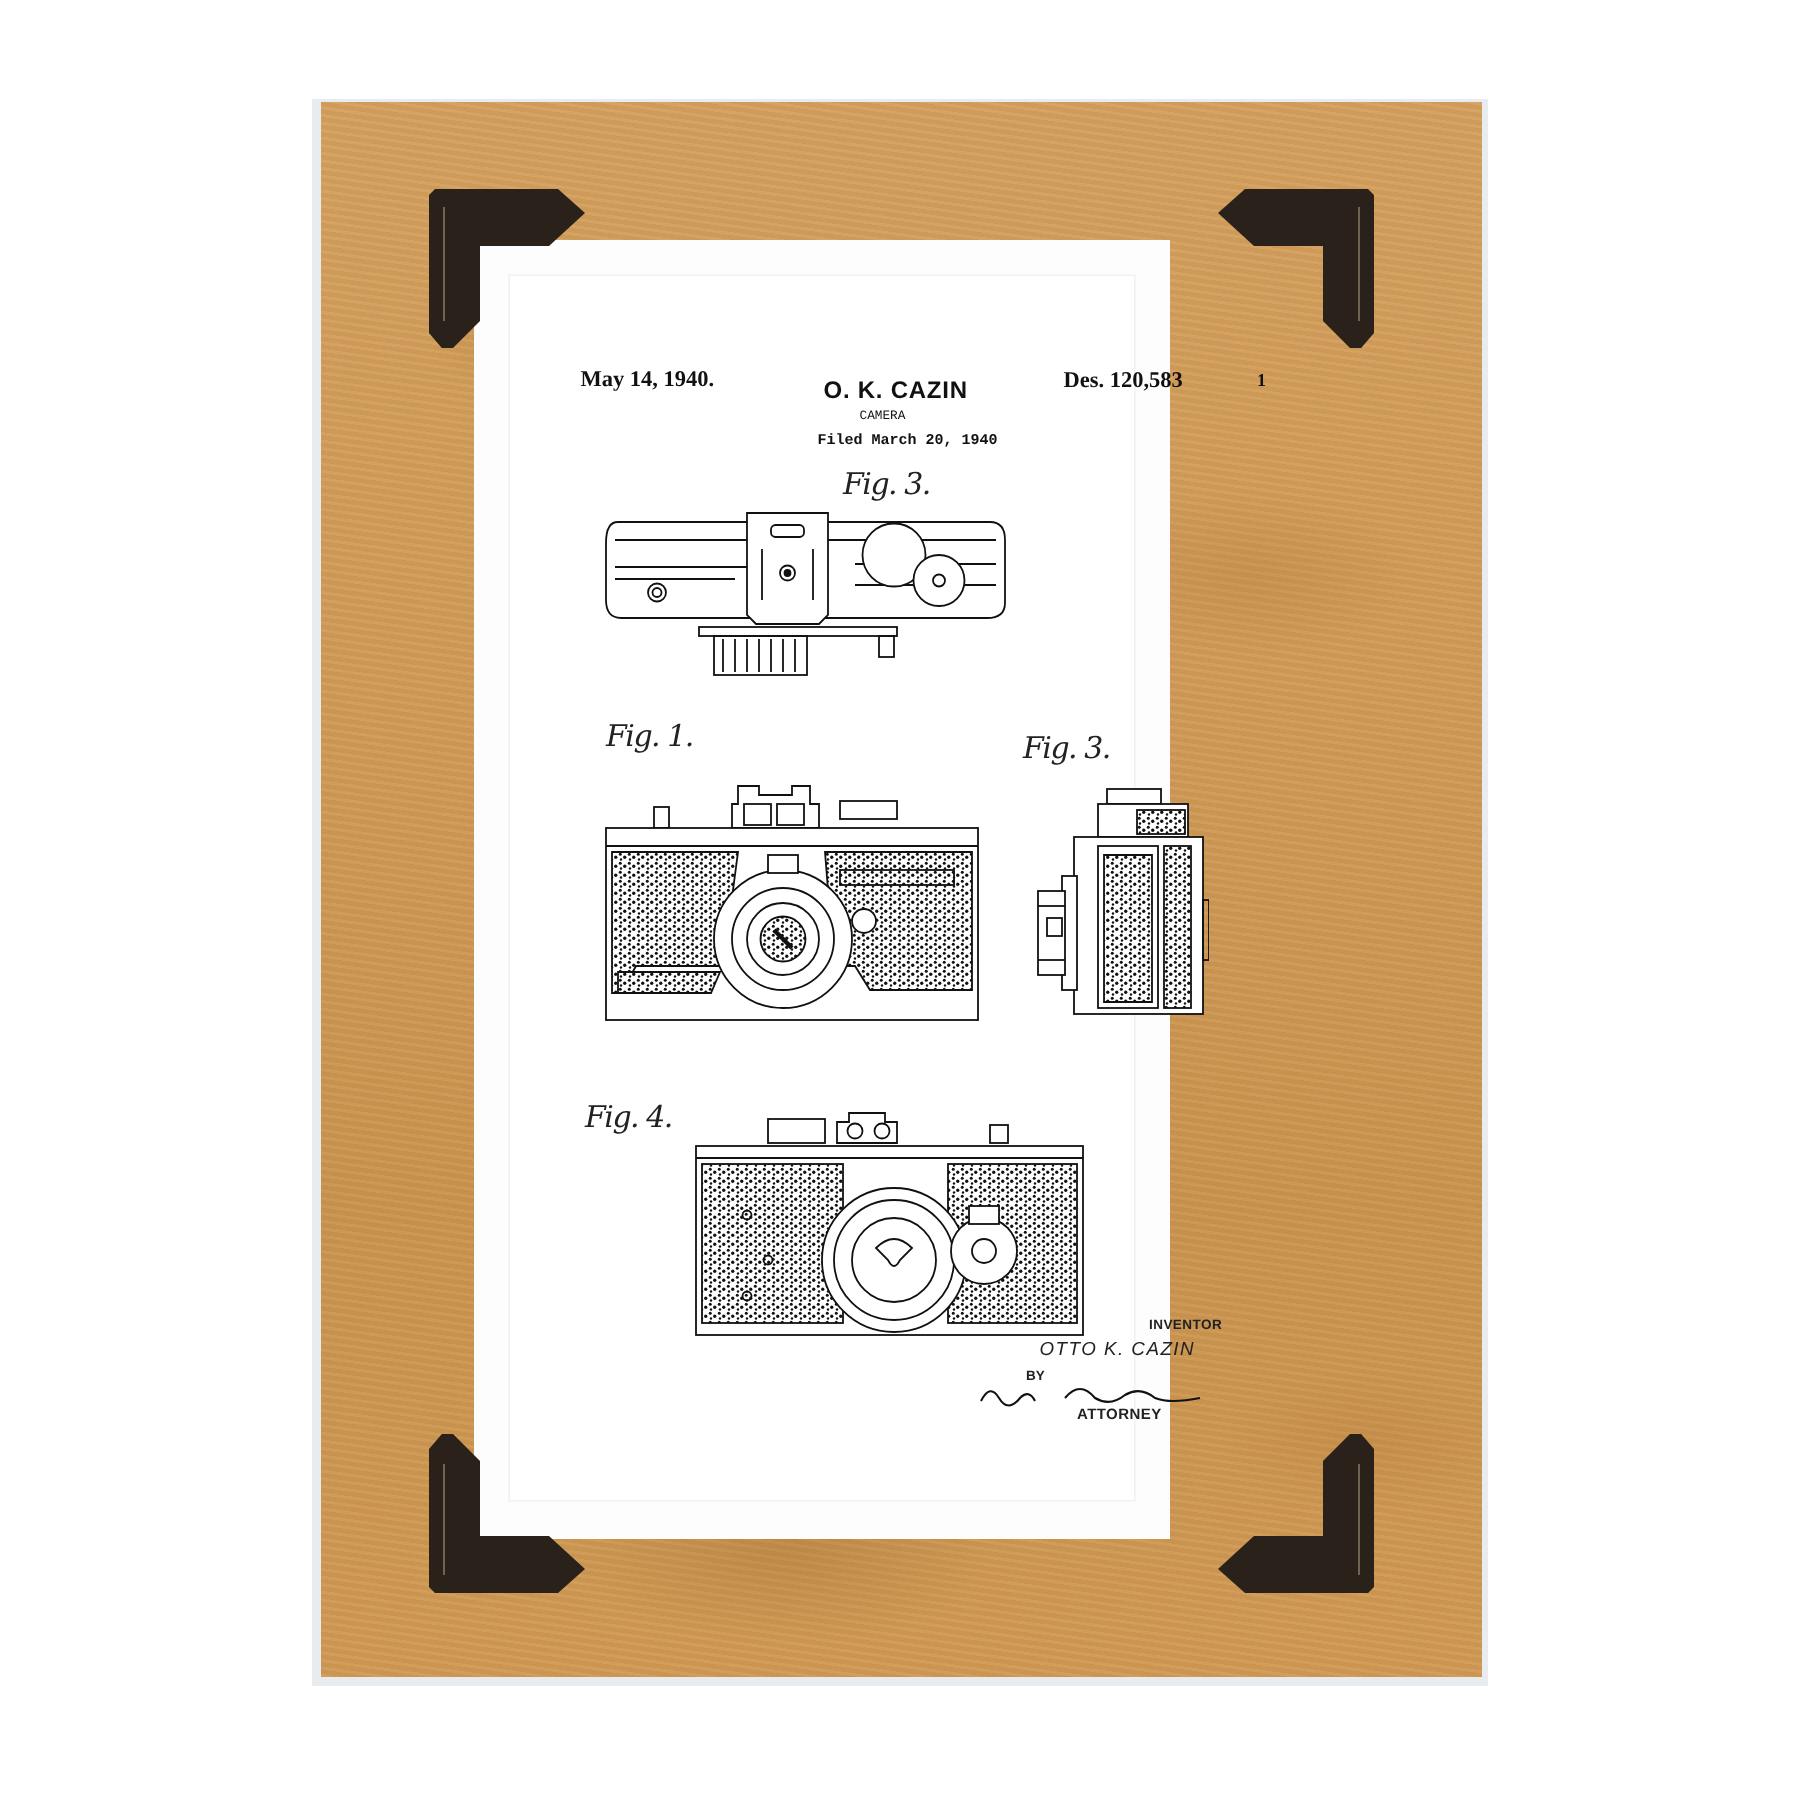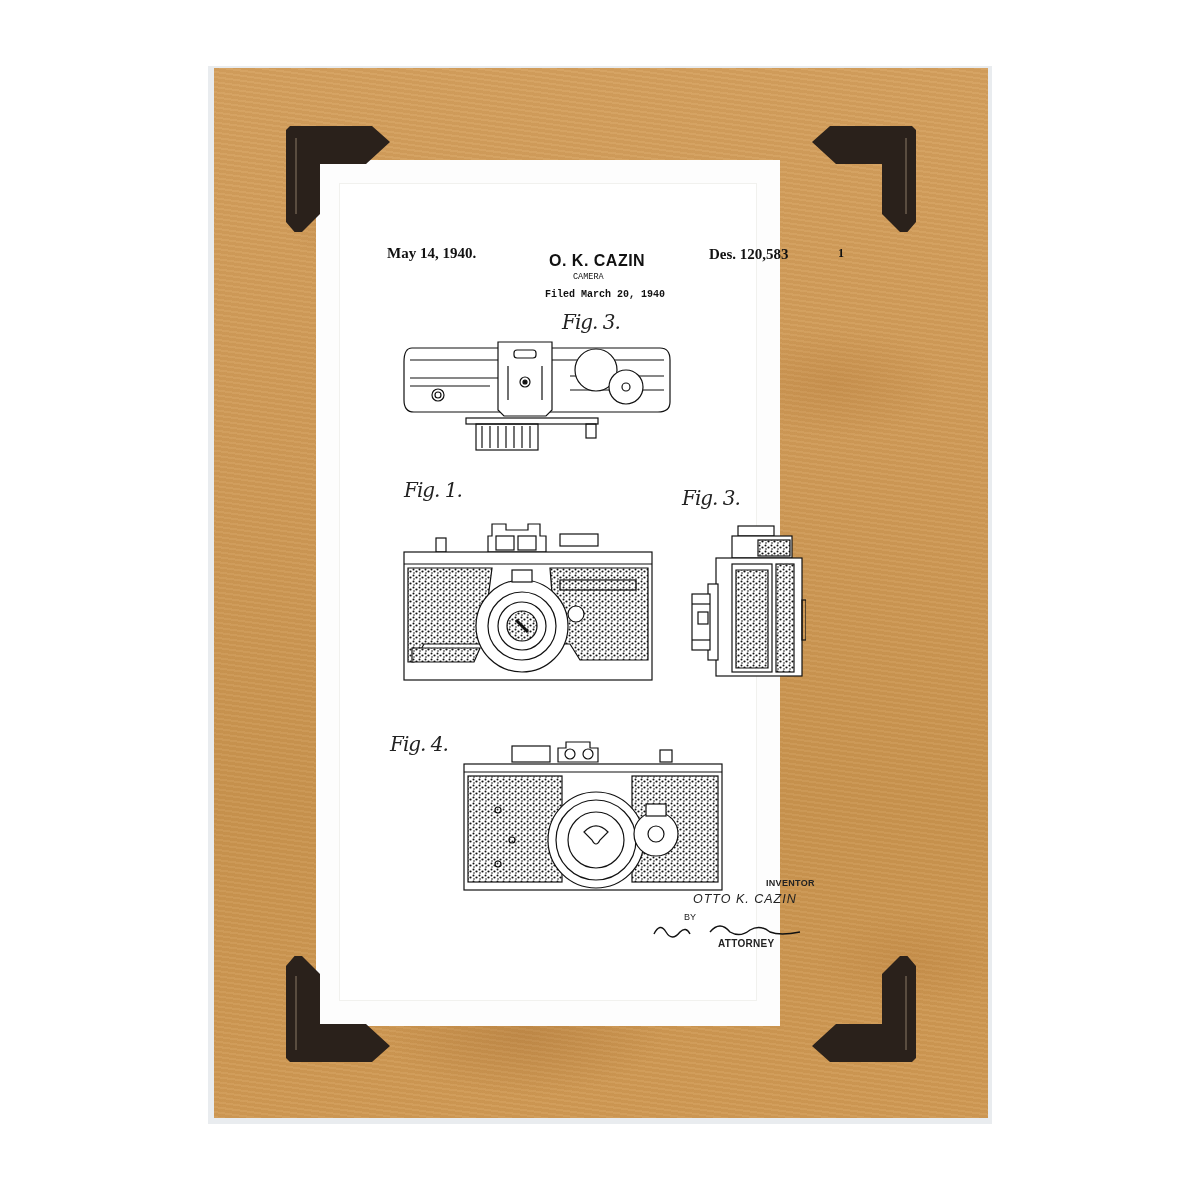--- a/index.html
+++ b/index.html
@@ -39,21 +39,21 @@
     .title { left: 257px; top: 112px; font-family: "Liberation Mono", monospace; font-size: 8.5px; }
     .filed { left: 229px; top: 129px; font-family: "Liberation Mono", monospace; font-size: 10px; font-weight: bold; }
     .figlabel {
       position: absolute; font-family: "DejaVu Serif", serif; font-style: italic;
       font-size: 20px; color: #222; letter-spacing: -1px;
     }
     .drawing { position: absolute; }
     .sig { position: absolute; font-family: "Liberation Sans", sans-serif; color: #222; white-space: nowrap; }
     .sig-inventor-label { left: 418px; top: 718px; font-size: 9px; font-weight: bold; letter-spacing: 0.3px; margin-left: 32px; }
     .sig-inventor-name { left: 377px; top: 732px; font-size: 12.5px; font-style: italic; letter-spacing: 1px; }
-    .sig-by { left: 368px; top: 752px; font-size: 9px; font-weight: normal; text-align: right; }
+    .sig-by { left: 368px; top: 752px; font-size: 9px; font-weight: bold; text-align: right; }
     .sig-attorney { left: 402px; top: 778px; font-size: 10px; font-weight: bold; letter-spacing: 0.3px; }
     .sig-script { left: 334px; top: 760px; }
     .corner { position: absolute; width: 108px; height: 108px; }
   </style>
 </head>
 <body>
 
 <div class="shadow-card"></div>
 <div class="kraft"></div>
 

